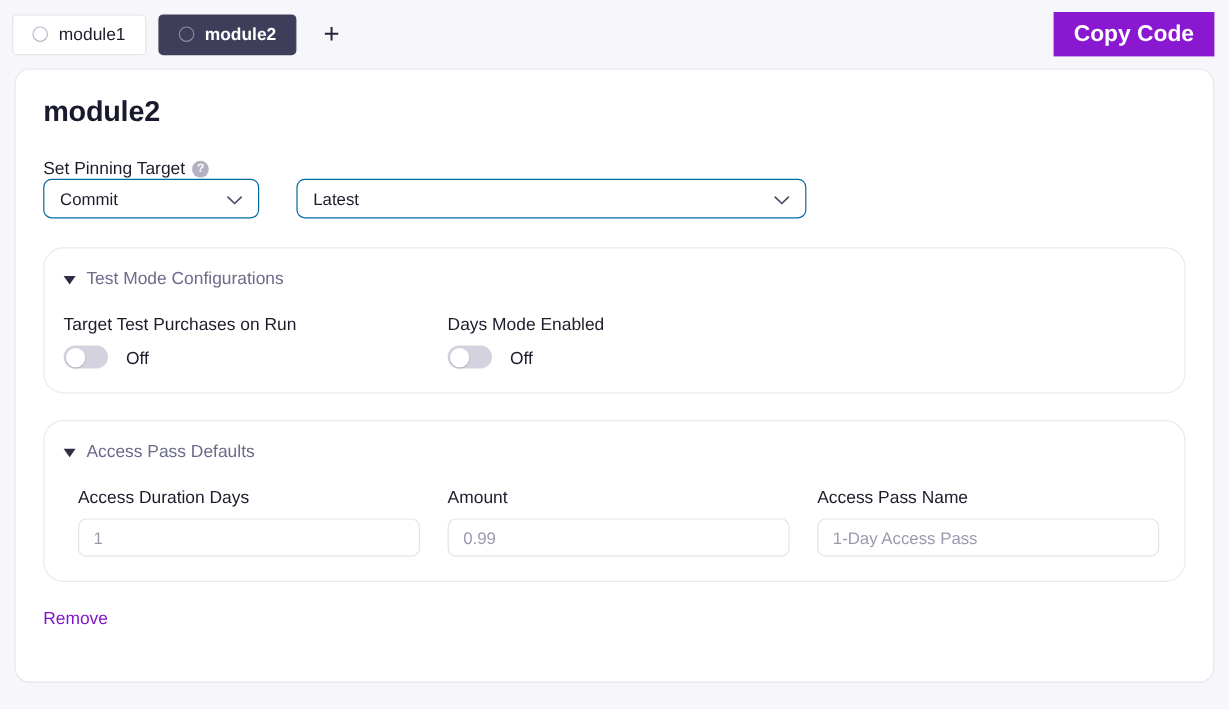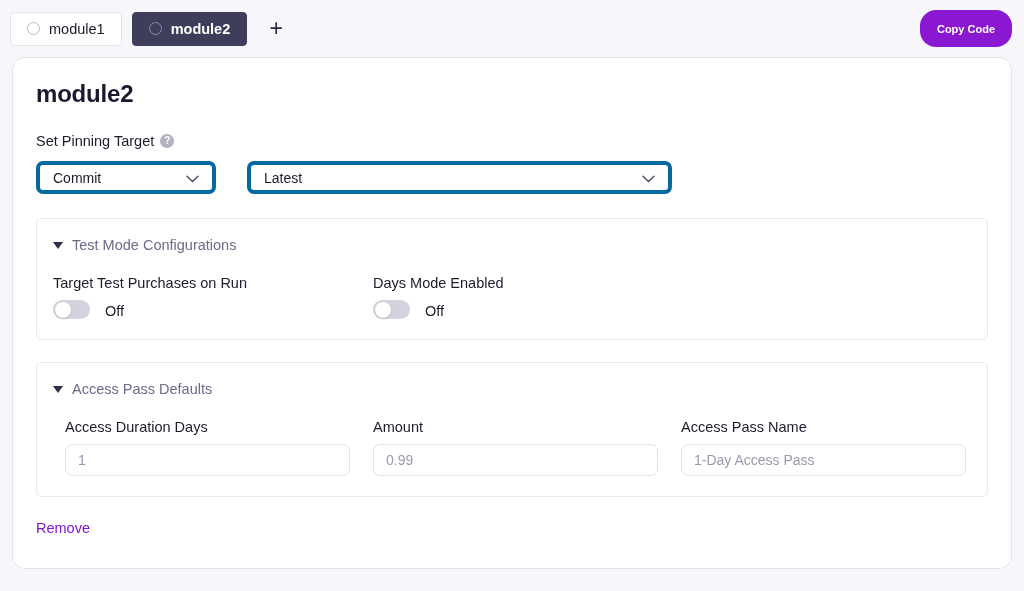--- a/index.html
+++ b/index.html
@@ -78,24 +78,24 @@
     color: #25253a;
     cursor: pointer;
     font-weight: 400;
   }
 
   .copy-btn {
     margin-left: auto;
     background: #8b18d1;
     color: #ffffff;
     border: none;
-    border-radius: 16px;
+    border-radius: 0;
     height: 37px;
     padding: 0 17px;
-    font-size: 11px;
+    font-size: 19px;
     font-weight: 700;
     font-family: "Liberation Sans", sans-serif;
     cursor: pointer;
   }
 
   
   .card {
     margin: 0 12px;
     background: #ffffff;
     border: 1px solid #e4e4ee;
@@ -112,21 +112,21 @@
     margin-bottom: 25px;
   }
 
   
   .field-label-row {
     display: flex;
     align-items: center;
     gap: 6px;
     font-size: 14.5px;
     color: #1c1c2b;
-    margin-bottom: 12px;
+    margin-bottom: 0;
   }
 
   .help-icon {
     width: 14px;
     height: 14px;
     border-radius: 50%;
     background: #b2b2c2;
     color: #ffffff;
     font-size: 10px;
     font-weight: 700;
@@ -139,21 +139,21 @@
 
   .select-row {
     display: flex;
     gap: 31px;
     margin-bottom: 24px;
   }
 
   .select {
     position: relative;
     height: 33px;
-    border: 4px solid #0369a1;
+    border: 1px solid #0369a1;
     border-radius: 7px;
     background: #ffffff;
     display: flex;
     align-items: center;
     padding: 0 13px;
     font-size: 14px;
     color: #1c1c2b;
     cursor: pointer;
   }
   .select-commit { width: 180px; }
@@ -163,21 +163,21 @@
     position: absolute;
     right: 13px;
     top: 50%;
     transform: translateY(-50%);
     display: block;
   }
 
   
   .section {
     border: 1px solid #e9e9f1;
-    border-radius: 5px;
+    border-radius: 17px;
     padding: 18px 16px 20px 16px;
     margin-bottom: 22px;
   }
 
   .section-header {
     display: flex;
     align-items: center;
     gap: 9px;
     margin-bottom: 22px;
     cursor: pointer;

